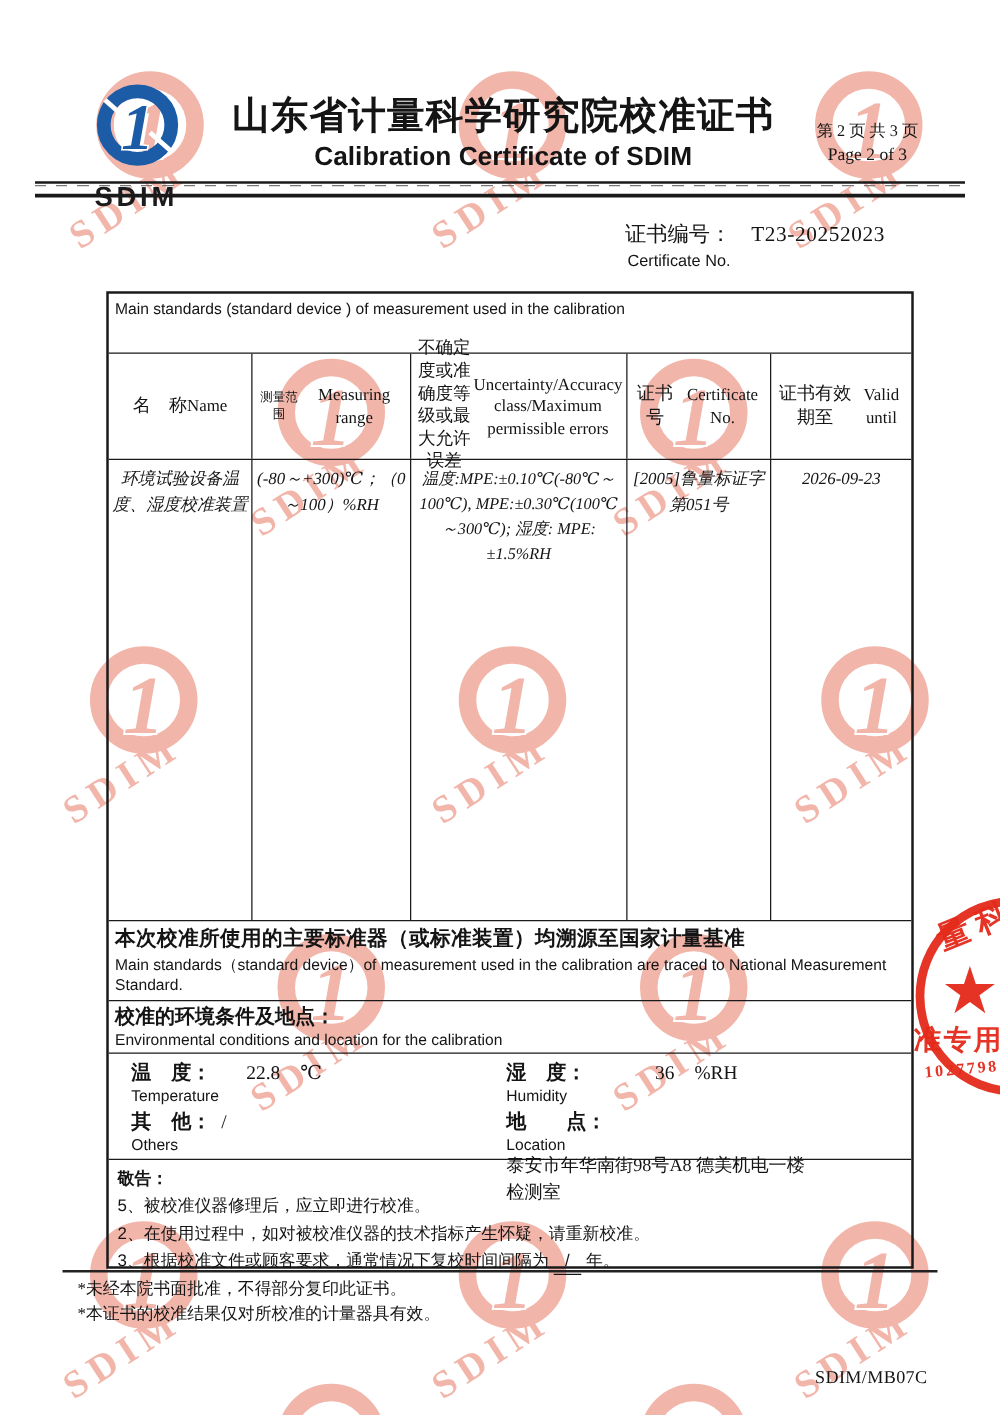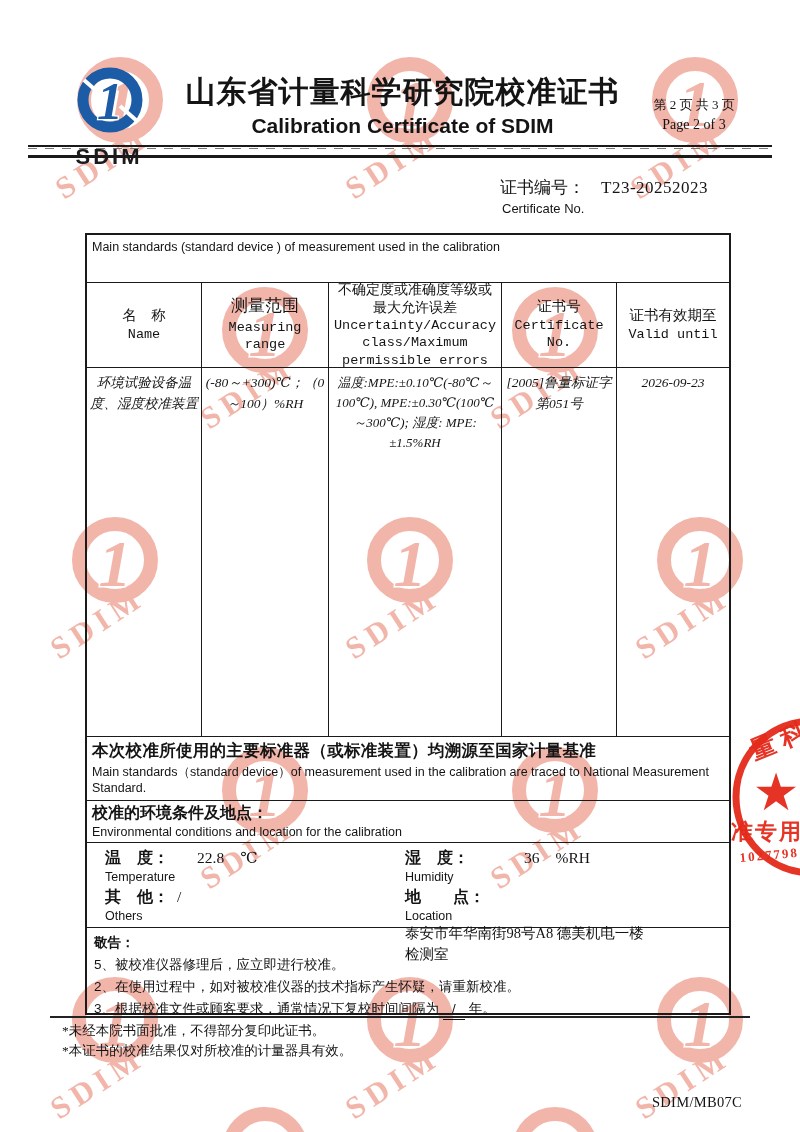--- a/index.html
+++ b/index.html
@@ -31,23 +31,23 @@
   .cert-line-en{position:absolute;left:502px;top:201px;font-size:13px;z-index:2;}
 
   
   .caltable{position:absolute;left:85px;top:233px;width:646px;height:782px;
             border:2px solid #1a1a1a;box-sizing:border-box;z-index:1;background:transparent;}
   .trow{box-sizing:border-box;border-bottom:1px solid #1a1a1a;}
   .t-sec{height:48px;padding:3px 5px 0;}
   .t-sec-cn{font-size:17px;font-weight:700;letter-spacing:.5px;font-family:"Liberation Sans","DejaVu Sans",sans-serif;}
   .t-sec-en{font-size:12.5px;margin-top:2px;font-family:"Liberation Sans","DejaVu Sans",sans-serif;}
   .t-cols{height:85px;display:flex;text-align:center;}
-  .t-col{box-sizing:border-box;border-right:1px solid #1a1a1a;display:flex;flex-direction:column;
+  .t-col{box-sizing:border-box;border-right:1px solid #1a1a1a;display:flex;flex-direction:row;
          justify-content:center;align-items:center;padding:2px 3px;
-         font-family:Liberation Mono, monospace;font-size:13.5px;line-height:1.3;}
+         font-family:Liberation Serif, serif;font-size:13.5px;line-height:1.3;}
   .t-col:last-child,.t-cell:last-child{border-right:none;}
   .c1{width:115px;} .c2{width:127px;} .c3{width:173px;} .c4{width:115px;} .c5{flex:1;}
   .t-data{height:369px;display:flex;text-align:center;font-style:italic;}
   .t-cell{box-sizing:border-box;border-right:1px solid #1a1a1a;padding:5px 3px;
           font-size:13.5px;line-height:1.55;}
   .t-trace{height:64px;padding:3px 5px 0;}
   .t-trace-cn{font-size:16.5px;font-weight:700;font-family:"Liberation Sans","DejaVu Sans",sans-serif;letter-spacing:.3px;}
   .t-trace-en{font-size:12.5px;line-height:1.3;margin-top:2px;font-family:"Liberation Sans","DejaVu Sans",sans-serif;}
   .t-env{height:42px;padding:2px 5px 0;}
   .t-env-cn{font-size:16px;font-weight:700;font-family:"Liberation Sans","DejaVu Sans",sans-serif;}
@@ -170,21 +170,21 @@
     <div class="trow t-sec">
       <div class="t-sec-en">Main standards (standard device ) of measurement used in the calibration</div>
     </div>
 
     <div class="trow t-cols">
       <div class="t-col c1">
         <span style="font-size:14.5px">名　称</span>
         <span>Name</span>
       </div>
       <div class="t-col c2">
-        <span style="font-size:17px">测量范围</span>
+        <span style="font-size:10px">测量范围</span>
         <span>Measuring range</span>
       </div>
       <div class="t-col c3">
         <span style="font-size:14px">不确定度或准确度等级或最大允许误差</span>
         <span>Uncertainty/Accuracy class/Maximum permissible errors</span>
       </div>
       <div class="t-col c4">
         <span style="font-size:14.5px">证书号</span>
         <span>Certificate No.</span>
       </div>

